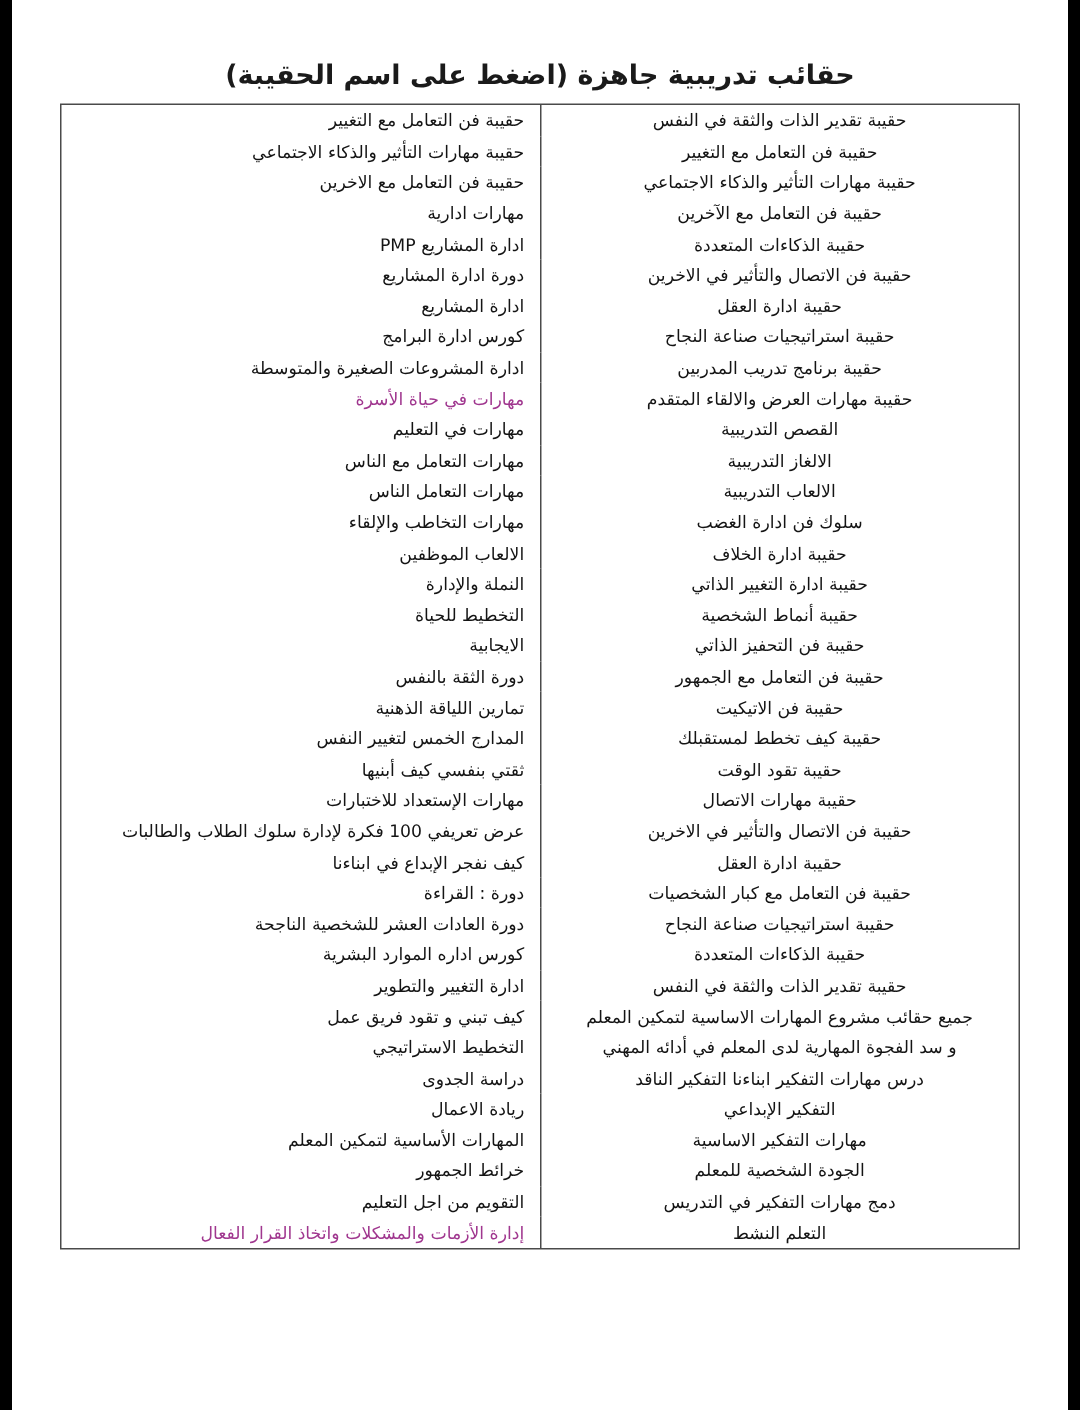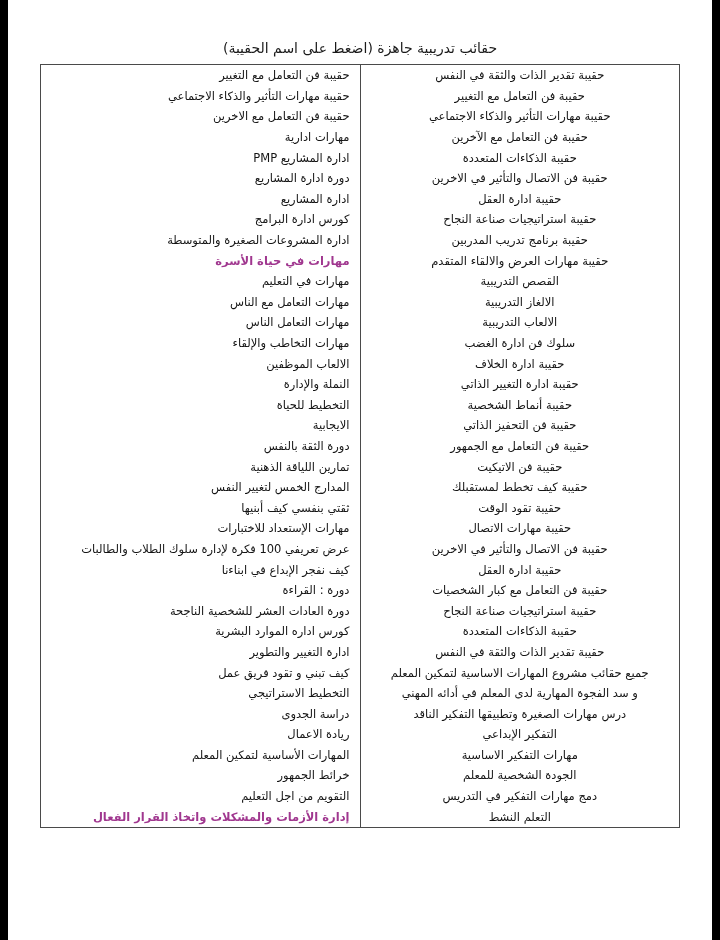--- a/index.html
+++ b/index.html
@@ -18,22 +18,22 @@
   .sheet {
     position: absolute;
     left: 8px;
     top: 0px;
     width: 704px;
     height: 940px;
     background: #ffffff;
   }
   .doc-title {
     text-align: center;
-    font-size: 14px;
-    font-weight: normal;
+    font-size: 18px;
+    font-weight: bold;
     color: #1a1a1a;
     padding-top: 40px;
     padding-bottom: 8px;
     letter-spacing: 0px;
   }
   .table-wrap {
     margin: 0 auto;
     width: 640px;
     border: 1px solid #4a4a4a;
     background: #ffffff;
@@ -61,21 +61,21 @@
   }
   td.col-left {
     text-align: right;
   }
   .cell-inner {
     display: block;
     width: 100%;
   }
   .highlight {
     color: #a0378f;
-    font-weight: bold;
+    font-weight: normal;
   }
   .bottom-pad {
     height: 40px;
   }
 </style>
 </head>
 <body>
 
 <div class="page">
   <div class="sheet">
@@ -328,21 +328,21 @@
             <tr>
               <td class="col-right">
                 <span class="cell-inner">و سد الفجوة المهارية لدى المعلم في أدائه المهني</span>
               </td>
               <td class="col-left">
                 <span class="cell-inner">التخطيط الاستراتيجي</span>
               </td>
             </tr>
             <tr>
               <td class="col-right">
-                <span class="cell-inner">درس مهارات الصغيرة وتطبيقها التفكير الناقد</span>
+                <span class="cell-inner">درس مهارات التفكير ابناءنا التفكير الناقد</span>
               </td>
               <td class="col-left">
                 <span class="cell-inner">دراسة الجدوى</span>
               </td>
             </tr>
             <tr>
               <td class="col-right">
                 <span class="cell-inner">التفكير الإبداعي</span>
               </td>
               <td class="col-left">

